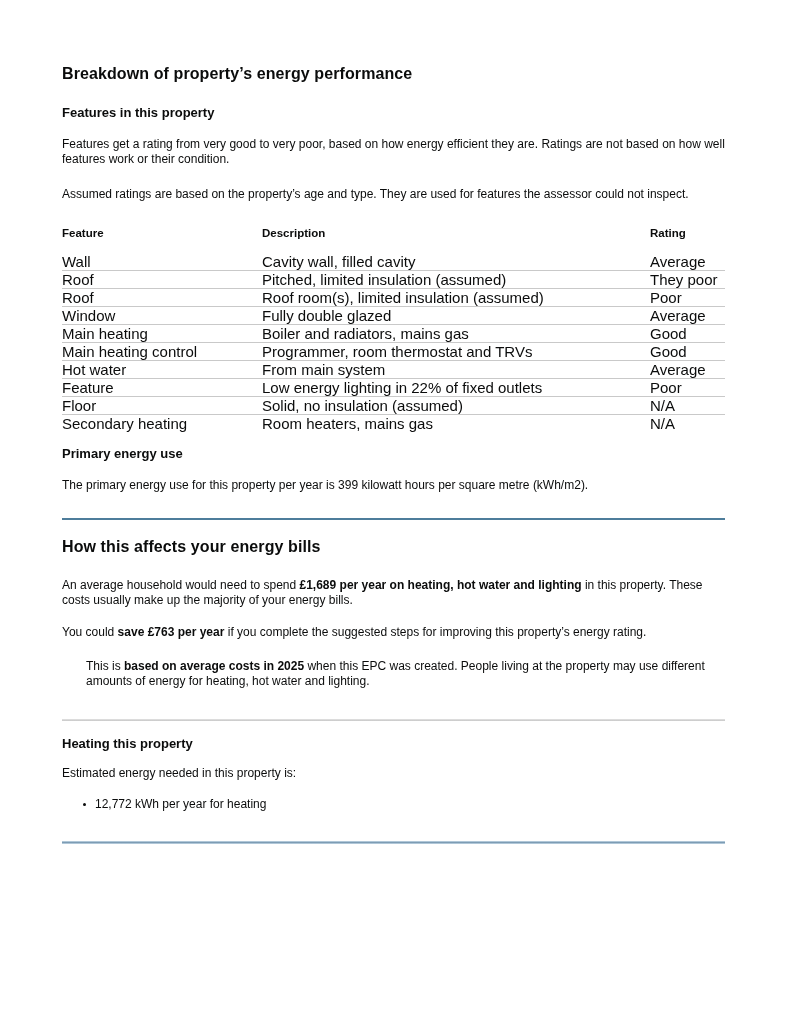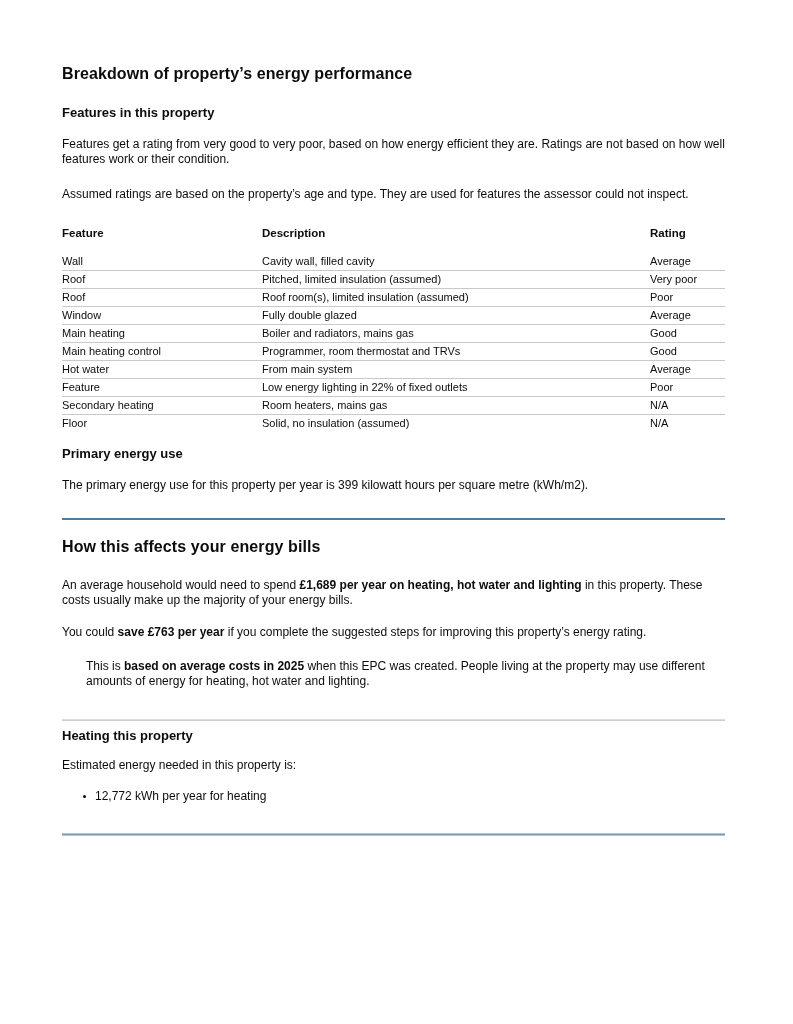--- a/index.html
+++ b/index.html
@@ -43,21 +43,21 @@
   }
   table.features-table th {
     text-align: left;
     font-weight: bold;
     font-size: 11.5px;
     line-height: 14px;
     padding: 0 0 13px 0;
     vertical-align: top;
   }
   table.features-table td {
-    font-size: 11px;
+    font-size: 15px;
     line-height: 13px;
     padding: 2px 0 2px 0;
     border-bottom: 1px solid #c9c9c9;
     vertical-align: top;
   }
   table.features-table tbody tr:last-child td { border-bottom: none; }
   .col-feature { width: 200px; }
   .col-description { width: 388px; }
   .col-rating { width: auto; }
 
@@ -73,21 +73,21 @@
   .bills-heading { margin-top: 17px; }
   .bills-p1 { margin-top: 22px; }
   .bills-p2 { margin-top: 17px; }
   .bills-p3 { margin-top: 19px; margin-left: 24px; }
 
   .divider-grey {
     margin-top: 30px;
     height: 2px;
     background: linear-gradient(180deg, #e3e3e3 0%, #c6c6c6 100%);
   }
-  .heating-heading { margin-top: 7px; }
+  .heating-heading { margin-top: 15px; }
   .heating-intro { margin-top: 14px; }
   ul.heating-list {
     margin-top: 16px;
     padding-left: 33px;
     list-style: none;
   }
   ul.heating-list li {
     font-size: 12px;
     line-height: 15px;
     margin-bottom: 6px;
@@ -132,21 +132,21 @@
       </thead>
       <tbody>
         <tr>
           <td>Wall</td>
           <td>Cavity wall, filled cavity</td>
           <td>Average</td>
         </tr>
         <tr>
           <td>Roof</td>
           <td>Pitched, limited insulation (assumed)</td>
-          <td>Very poor</td>
+          <td>They poor</td>
         </tr>
         <tr>
           <td>Roof</td>
           <td>Roof room(s), limited insulation (assumed)</td>
           <td>Poor</td>
         </tr>
         <tr>
           <td>Window</td>
           <td>Fully double glazed</td>
           <td>Average</td>
@@ -165,27 +165,27 @@
           <td>Hot water</td>
           <td>From main system</td>
           <td>Average</td>
         </tr>
         <tr>
           <td>Feature</td>
           <td>Low energy lighting in 22% of fixed outlets</td>
           <td>Poor</td>
         </tr>
         <tr>
+          <td>Floor</td>
+          <td>Solid, no insulation (assumed)</td>
+          <td>N/A</td>
+        </tr>
+        <tr>
           <td>Secondary heating</td>
           <td>Room heaters, mains gas</td>
-          <td>N/A</td>
-        </tr>
-        <tr>
-          <td>Floor</td>
-          <td>Solid, no insulation (assumed)</td>
           <td>N/A</td>
         </tr>
       </tbody>
     </table>
   </section>
 
   <section>
     <h2 class="primary-energy-heading">Primary energy use</h2>
     <p class="primary-energy-text">The primary energy use for this property per year is 399 kilowatt hours per square metre (kWh/m2).</p>
   </section>

